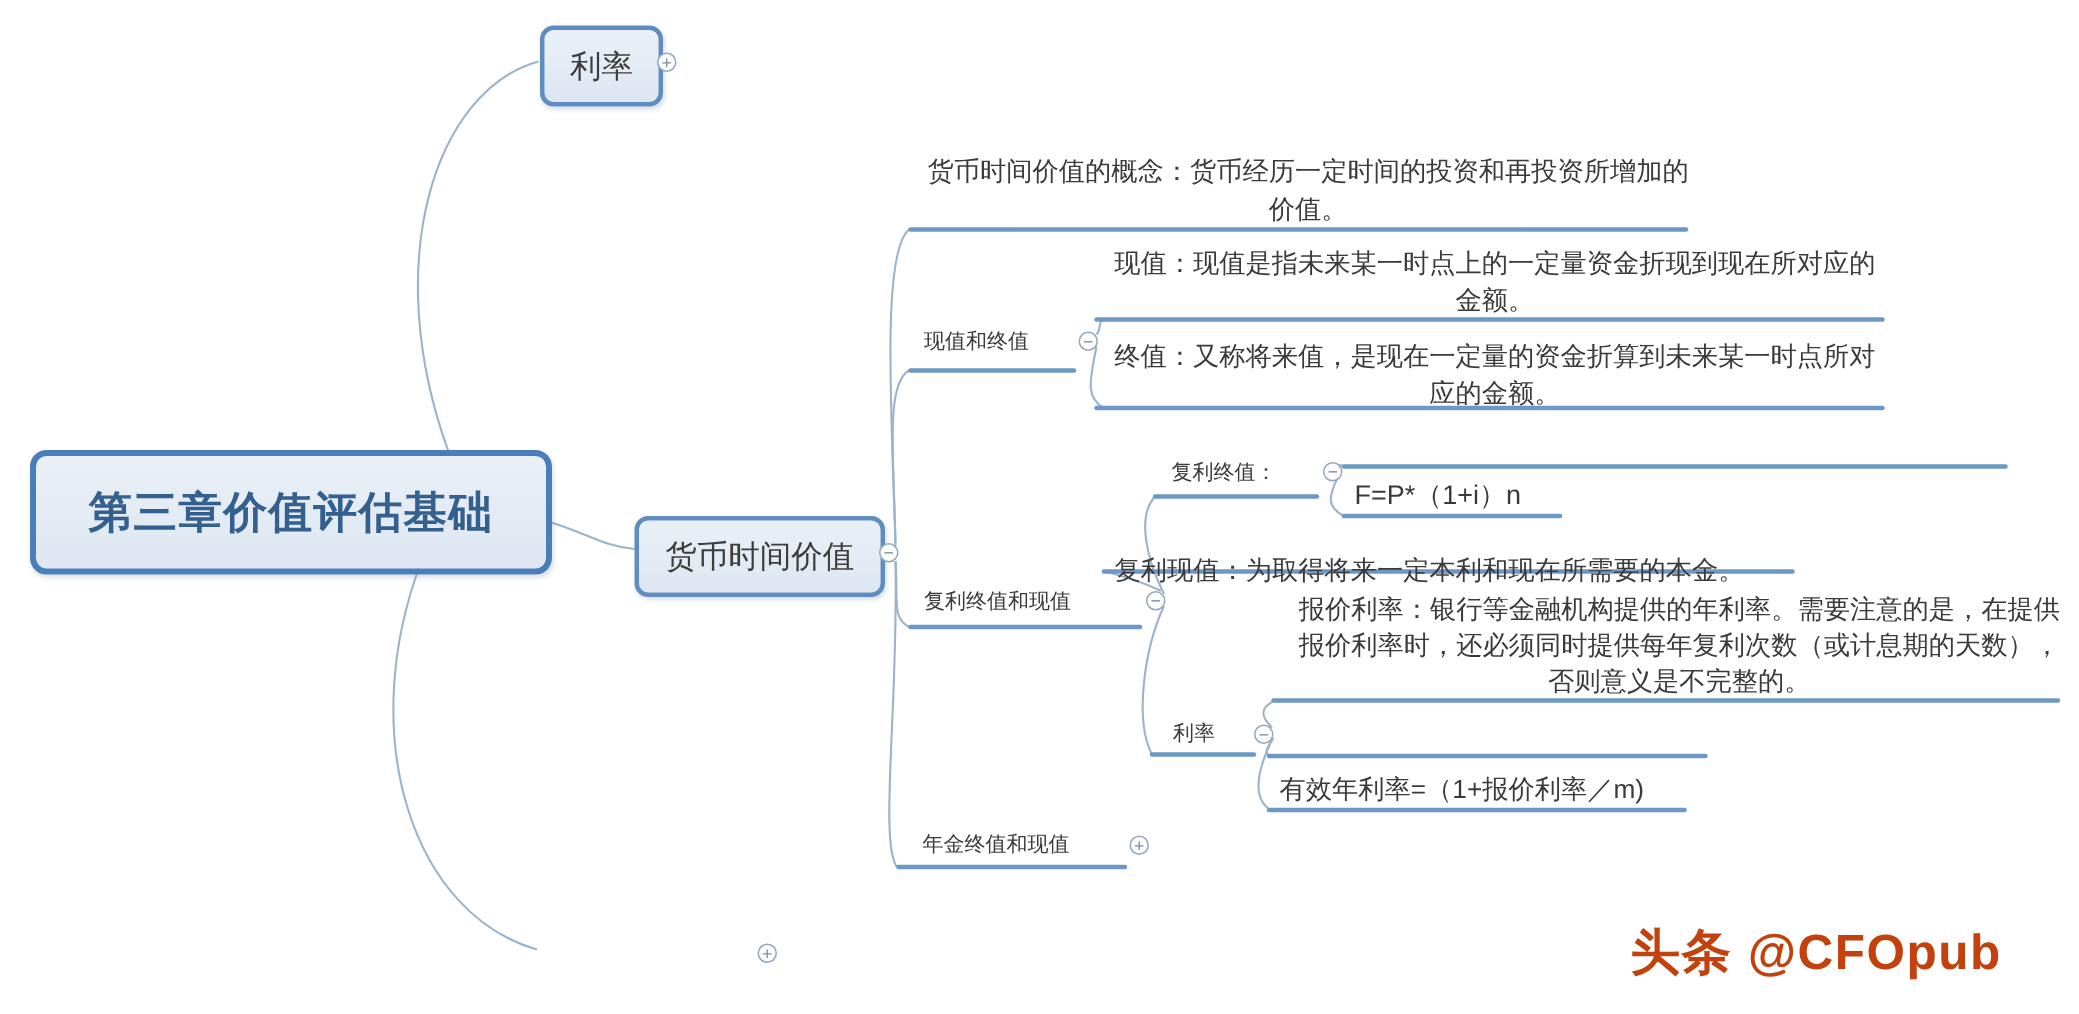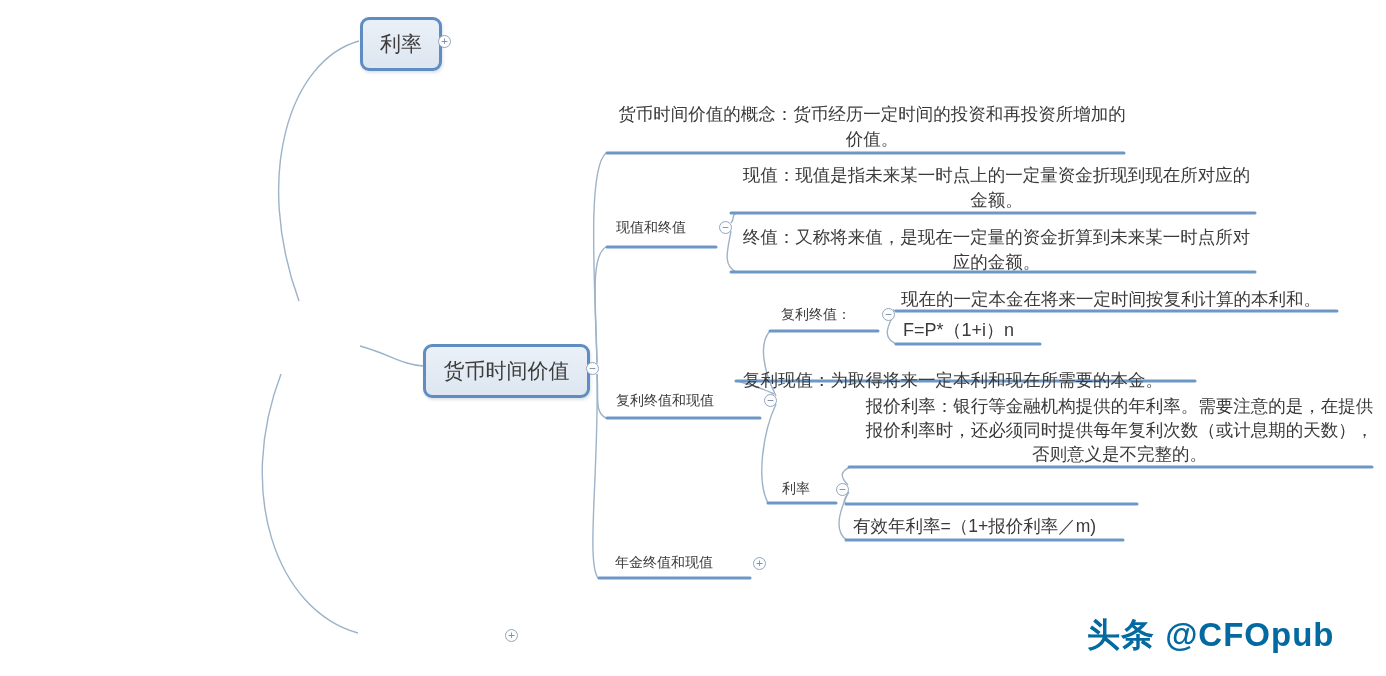--- a/index.html
+++ b/index.html
@@ -22,21 +22,21 @@
   .label{position:absolute;z-index:3;font-size:14px;white-space:nowrap;}
   .text{position:absolute;z-index:3;font-size:17.5px;line-height:25px;text-align:center;}
   .text.oneline{white-space:nowrap;}
   .expander{
     position:absolute;z-index:4;width:13px;height:13px;border-radius:50%;
     background:#fdfdfd;border:1px solid #93a7bc;color:#7d92a6;
     font-size:11px;line-height:11px;text-align:center;box-sizing:border-box;
     font-family:"DejaVu Sans Mono",monospace;cursor:pointer;
   }
   .watermark{
-    position:absolute;z-index:5;font-size:33px;font-weight:bold;color:#0369a1;
+    position:absolute;z-index:5;font-size:33px;font-weight:bold;color:#c2410c;
     letter-spacing:1px;white-space:nowrap;
     text-shadow:2px 2px 0 rgba(255,255,255,.95),-1px -1px 0 rgba(255,255,255,.55);
   }
 </style>
 </head>
 <body>
 
 <div class="canvas">
 
   <svg class="lines" width="1386" height="676" viewBox="0 0 1386 676">
@@ -70,39 +70,39 @@
       <path d="M896 344 H1040"></path>
       <path d="M736 381 H1195"></path>
       <path d="M768 503 H836"></path>
       <path d="M849 467 H1372"></path>
       <path d="M846 504 H1137"></path>
       <path d="M846 540 H1123"></path>
       <path d="M599 578 H750"></path>
     </g>
   </svg>
 
+  <div class="box root" style="left:20px;top:300px;width:340px;height:75px;">第三章价值评估基础</div>
 
   <div class="box" style="left:360px;top:17px;width:76px;height:48px;">利率</div>
 
   <div class="box" style="left:423px;top:344px;width:161px;height:48px;font-family:Liberation Mono, monospace;">货币时间价值</div>
 
 
   <div class="text" style="left:614px;top:102px;width:516px;">货币时间价值的概念：货币经历一定时间的投资和再投资所增加的价值。</div>
 
   <div class="label" style="left:616px;top:219px;">现值和终值</div>
 
   <div class="text" style="left:738px;top:163px;width:517px;">现值：现值是指未来某一时点上的一定量资金折现到现在所对应的金额。</div>
 
   <div class="text" style="left:738px;top:225px;width:517px;">终值：又称将来值，是现在一定量的资金折算到未来某一时点所对应的金额。</div>
 
   <div class="label" style="left:616px;top:392px;">复利终值和现值</div>
 
   <div class="label" style="left:781px;top:306px;">复利终值：</div>
 
-  <div class="text oneline" style="left:901px;top:287px;">现在的一定本金在将来一定时间按复利计算的本利和。</div>
 
   <div class="text oneline" style="left:903px;top:318px;font-size:18px;">F=P*（1+i）n</div>
 
   <div class="text oneline" style="left:743px;top:368px;">复利现值：为取得将来一定本利和现在所需要的本金。</div>
 
   <div class="label" style="left:782px;top:480px;">利率</div>
 
   <div class="text" style="left:861px;top:394px;width:517px;line-height:24px;">报价利率：银行等金融机构提供的年利率。需要注意的是，在提供报价利率时，还必须同时提供每年复利次数（或计息期的天数），否则意义是不完整的。</div>
 
 

